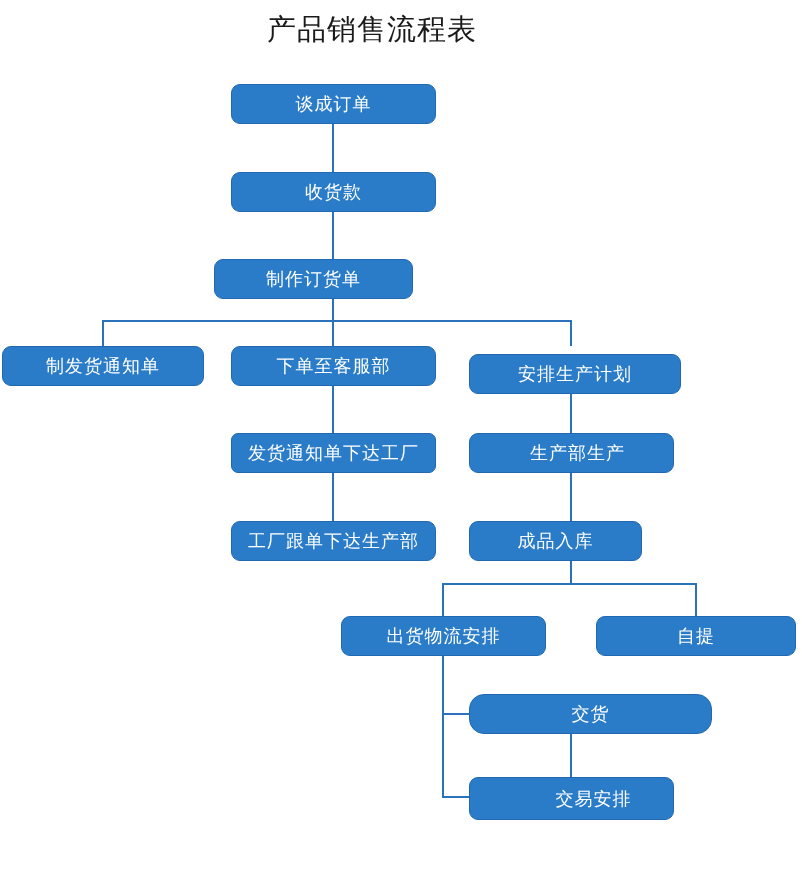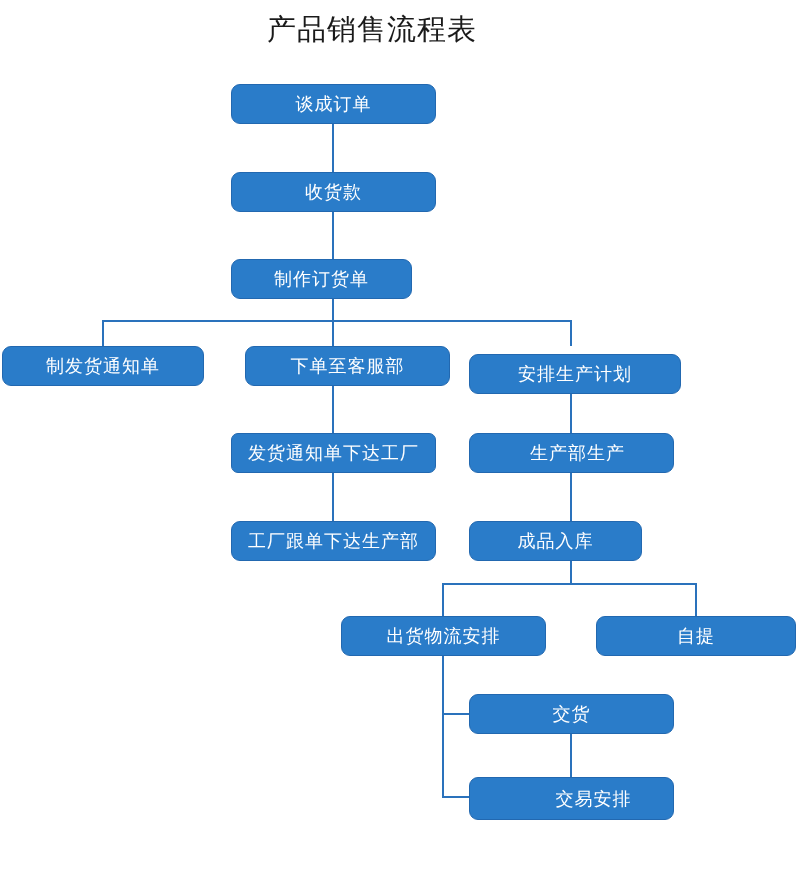--- a/index.html
+++ b/index.html
@@ -43,31 +43,31 @@
     white-space:nowrap;
     cursor:default;
   }
   .line{
     position:absolute;
     background:var(--connector);
   }
   
   .n0{left:231px;top:84px;width:205px;height:40px;}
   .n1{left:231px;top:172px;width:205px;height:40px;}
-  .n2{left:231px;top:259px;width:181px;height:40px;}
+  .n2{left:214px;top:259px;width:199px;height:40px;}
   .n3{left:2px;top:346px;width:202px;height:40px;}
-  .n4{left:245px;top:346px;width:205px;height:40px;text-align:right;}
+  .n4{left:231px;top:346px;width:205px;height:40px;text-align:right;}
   .n5{left:469px;top:354px;width:212px;height:40px;}
   .n6{left:231px;top:433px;width:205px;height:40px;border-radius:7px;}
   .n7{left:469px;top:433px;width:205px;height:40px;padding-left:12px;}
   .n8{left:231px;top:521px;width:205px;height:40px;}
   .n9{left:469px;top:521px;width:173px;height:40px;}
   .n10{left:341px;top:616px;width:205px;height:40px;}
   .n11{left:596px;top:616px;width:200px;height:40px;}
-  .n12{left:469px;top:694px;width:205px;height:40px;}
+  .n12{left:469px;top:694px;width:243px;height:40px;border-radius:15px;}
   .n13{left:469px;top:777px;width:205px;height:43px;padding-left:44px;}
   
   .c1{left:332px;top:124px;width:2px;height:48px;}
   .c2{left:332px;top:212px;width:2px;height:47px;}
   .c3{left:332px;top:299px;width:2px;height:23px;}
   .c4{left:102px;top:320px;width:470px;height:2px;}
   .c5{left:102px;top:320px;width:2px;height:26px;}
   .c6{left:332px;top:320px;width:2px;height:26px;}
   .c7{left:570px;top:320px;width:2px;height:26px;}
   .c8{left:332px;top:386px;width:2px;height:47px;}

